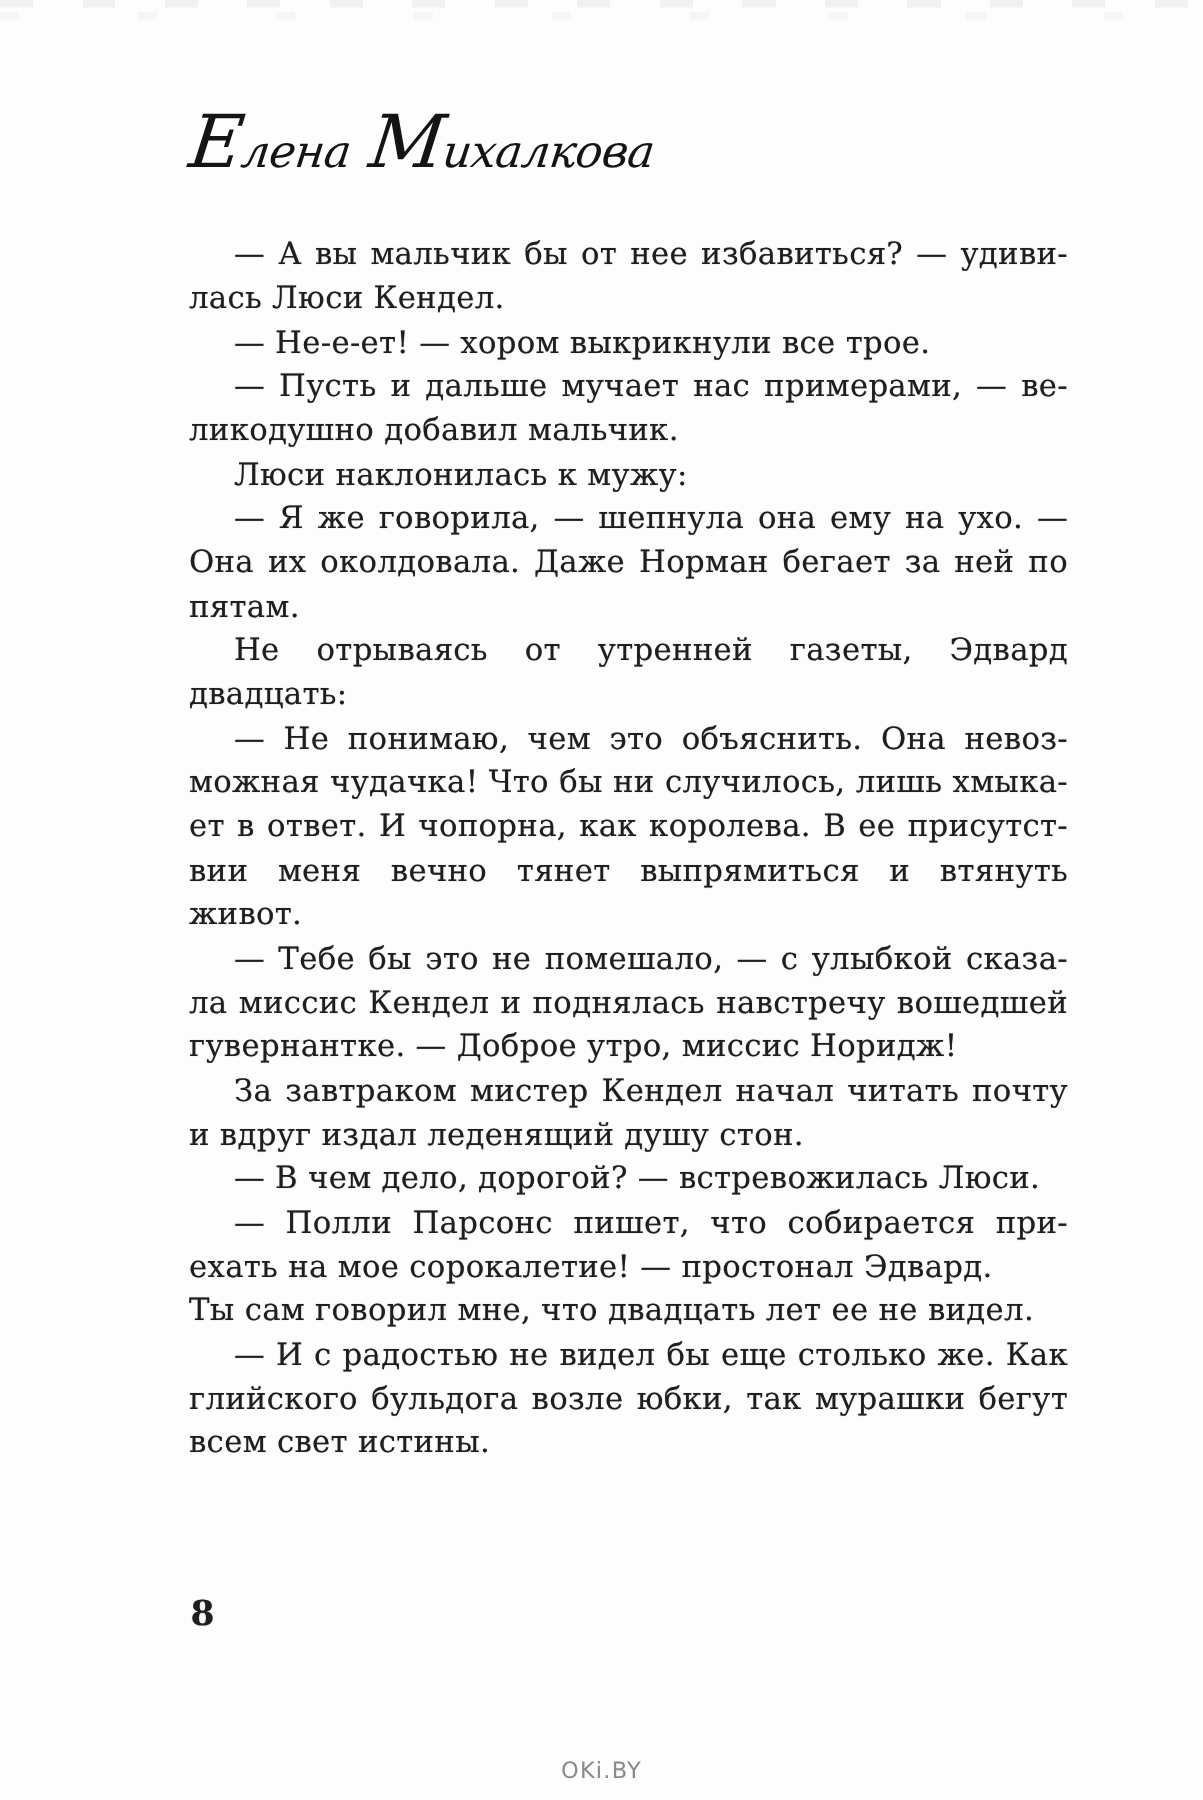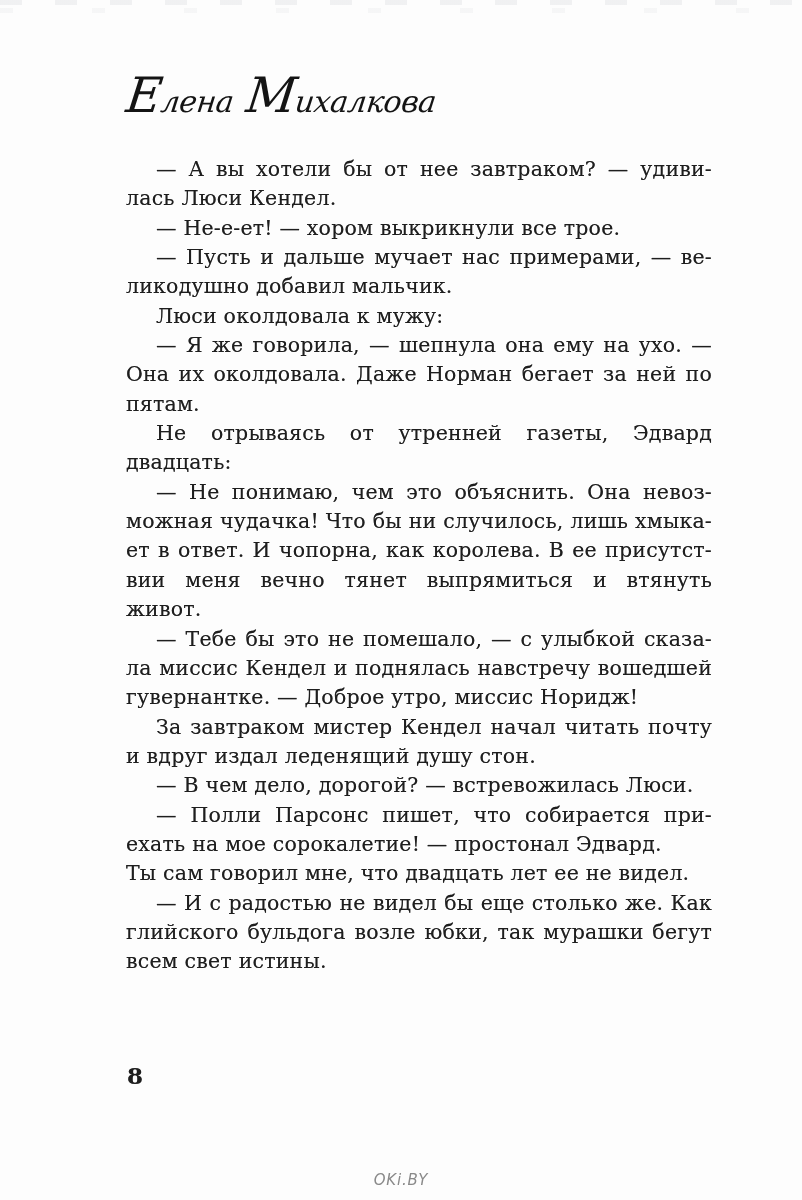--- a/index.html
+++ b/index.html
@@ -64,39 +64,38 @@
     color:var(--text);
     text-shadow:0 0 0.6px rgba(30,30,30,0.5);
   }
   .watermark{
     position:absolute;left:0;right:0;top:1171px;
     text-align:center;
     font-family:"DejaVu Sans","Liberation Sans",sans-serif;
     font-size:15px;
     color:var(--watermark);
     letter-spacing:0.8px;
-    font-style:italic;
   }
 </style>
 </head>
 <body>
 
 <div class="page">
   <div class="top-noise"></div>
   <div class="top-noise2"></div>
 
   <div class="author"><span class="word">Елена</span><span class="word">Михалкова</span></div>
 
   <div class="text-block" id="text-block">
-      <div class="line first">— А вы хотели бы от нее завтраком? — удиви-</div>
+      <div class="line first">— А вы мальчик бы от нее избавиться? — удиви-</div>
       <div class="line last">лась Люси Кендел.</div>
       <div class="line first last">— Не-е-ет! — хором выкрикнули все трое.</div>
       <div class="line first">— Пусть и дальше мучает нас примерами, — ве-</div>
       <div class="line last">ликодушно добавил мальчик.</div>
-      <div class="line first last">Люси околдовала к мужу:</div>
+      <div class="line first last">Люси наклонилась к мужу:</div>
       <div class="line first">— Я же говорила, — шепнула она ему на ухо. —</div>
       <div class="line">Она их околдовала. Даже Норман бегает за ней по</div>
       <div class="line last">пятам.</div>
       <div class="line first">Не отрываясь от утренней газеты, Эдвард</div>
       <div class="line last">двадцать:</div>
       <div class="line first">— Не понимаю, чем это объяснить. Она невоз-</div>
       <div class="line">можная чудачка! Что бы ни случилось, лишь хмыка-</div>
       <div class="line">ет в ответ. И чопорна, как королева. В ее присутст-</div>
       <div class="line last">вии меня вечно тянет выпрямиться и втянуть живот.</div>
       <div class="line first">— Тебе бы это не помешало, — с улыбкой сказа-</div>

